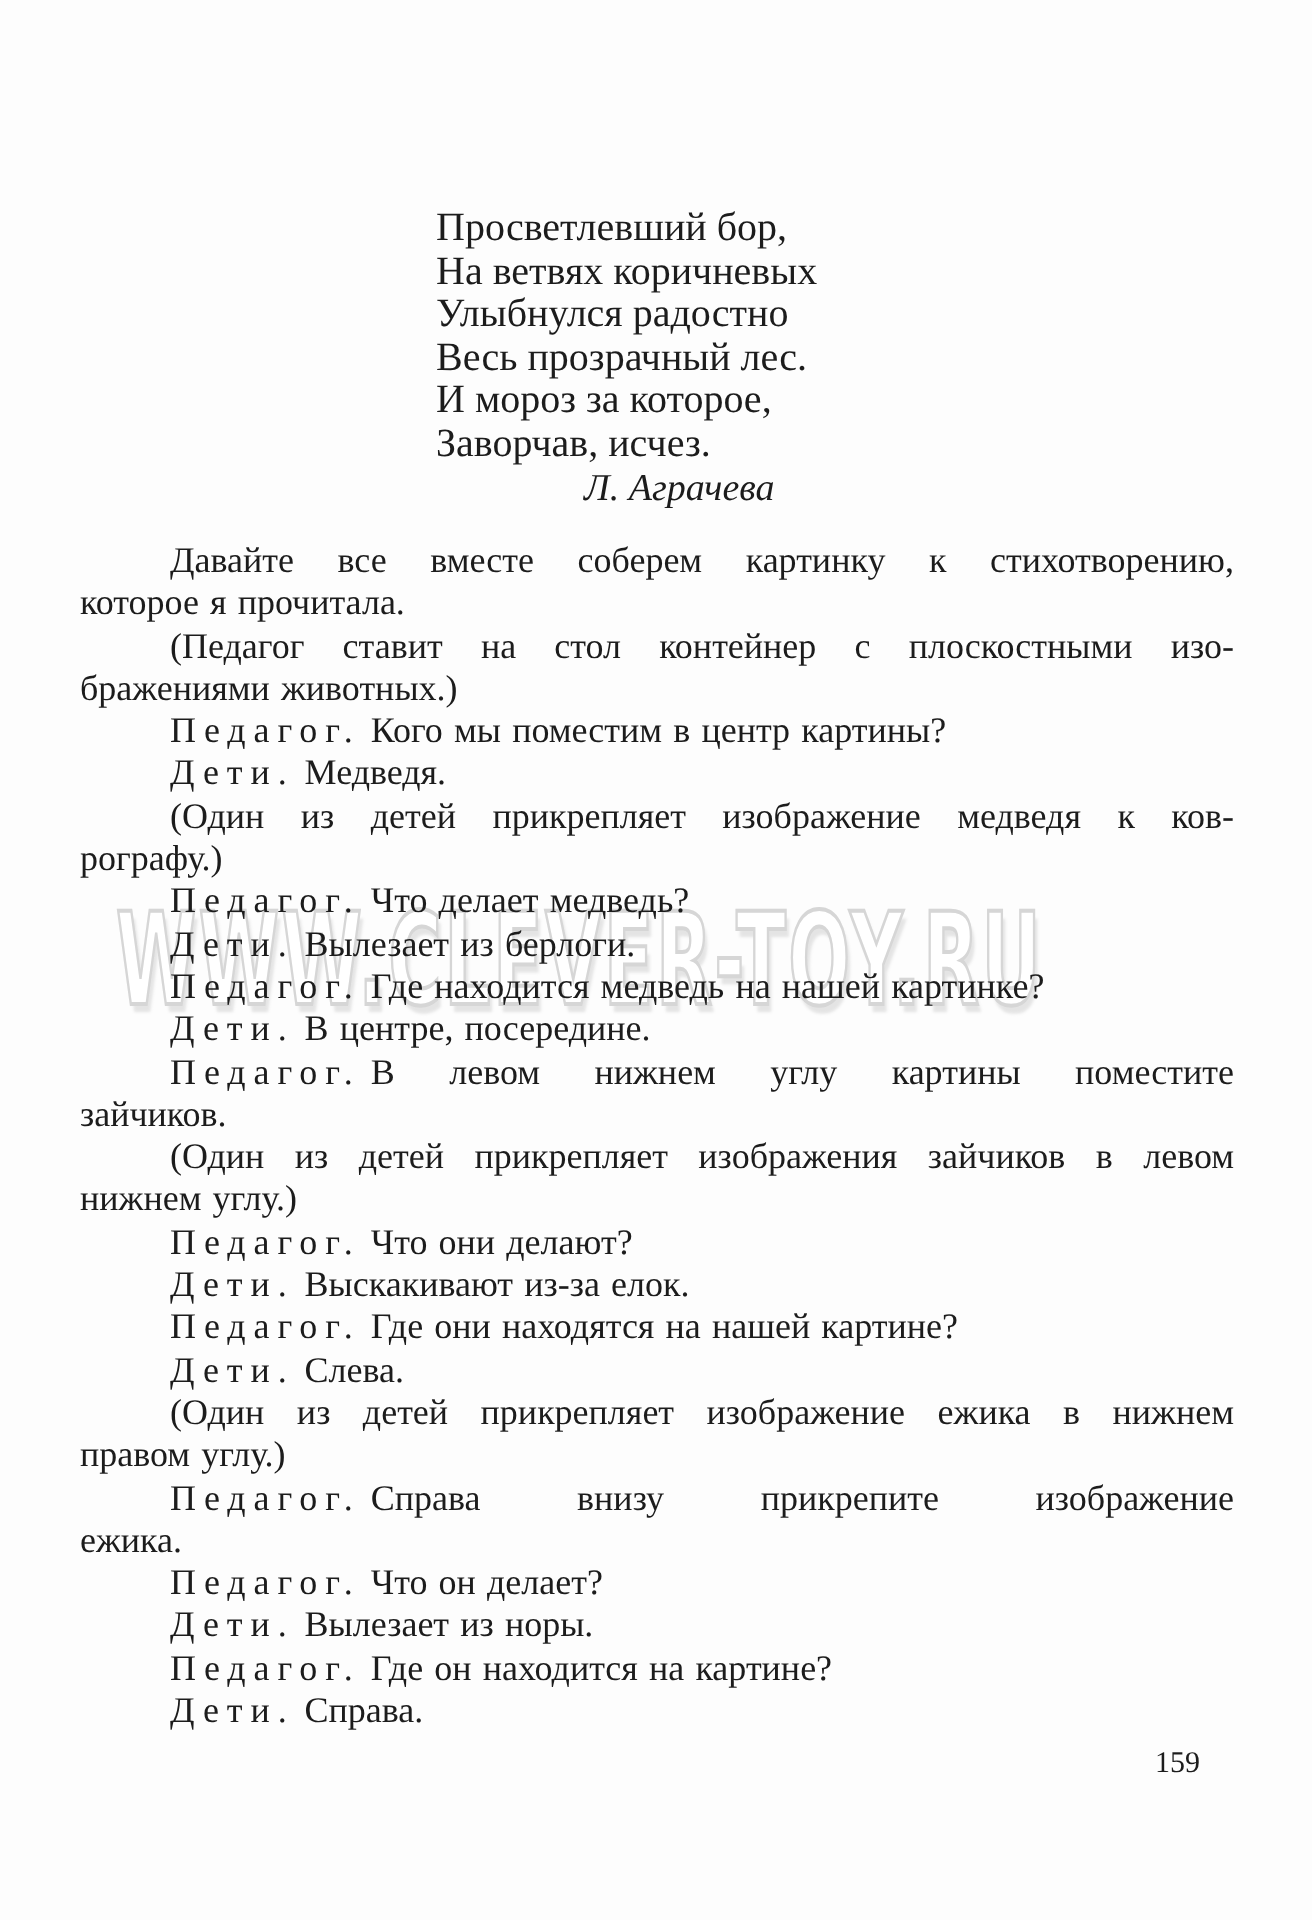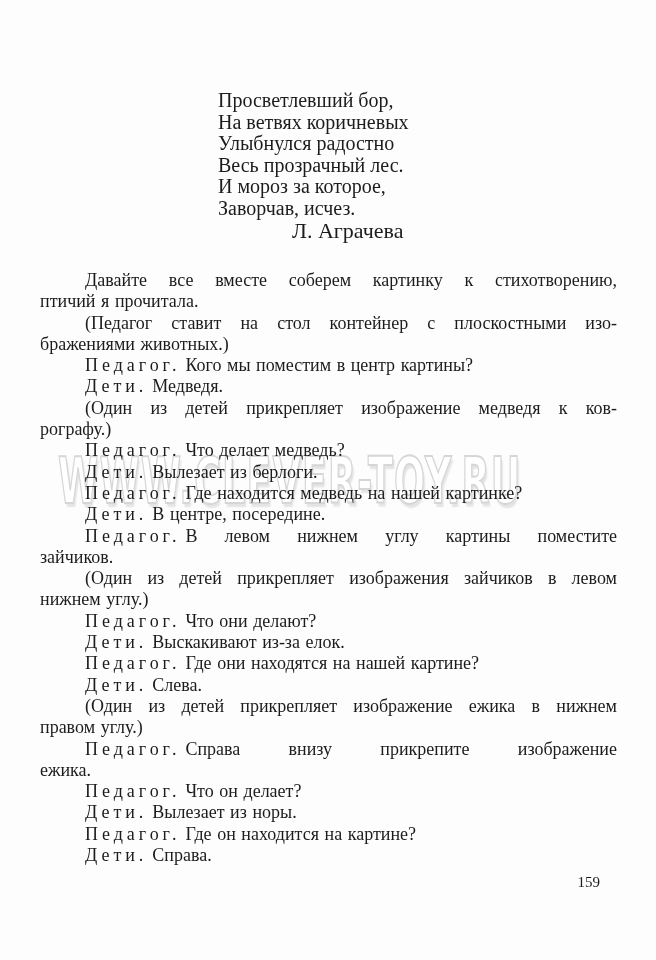--- a/index.html
+++ b/index.html
@@ -11,27 +11,28 @@
     position: relative;
     overflow: hidden;
   }
   .page {
     position: absolute; inset: 0;
     background: #fdfdfd;
   }
   
   .poem {
     position: absolute;
-    left: 218px; top: 90px;
+    left: 218px; top: 104px;
     font-size: 20px;
     line-height: 21.5px;
     z-index: 2;
   }
   .poem-attribution {
-    font-size: 22px;
+    font-style: italic;
+    font-size: 19px;
     padding-left: 74px;
     margin-top: 1px;
   }
   
   .text-body {
     position: absolute;
     left: 40px; top: 270px;
     width: 577px;
     font-size: 18px;
     line-height: 21.3px;
@@ -81,21 +82,21 @@
     <div class="poem-line">Улыбнулся радостно</div>
     <div class="poem-line">Весь прозрачный лес.</div>
     <div class="poem-line">И мороз за которое,</div>
     <div class="poem-line">Заворчав, исчез.</div>
     <div class="poem-attribution">Л. Аграчева</div>
   </div>
 
   <div class="text-body" id="text-body">
       <div class="block plain">
         <div class="line j ind"><span>Давайте все вместе соберем картинку к стихотворению,</span></div>
-        <div class="line"><span>птичий я прочитала.</span></div>
+        <div class="line"><span>которое я прочитала.</span></div>
       </div>
       <div class="block stage">
         <div class="line j ind"><span>(</span><span class="it">Педагог ставит на стол контейнер с плоскостными изо-</span></div>
         <div class="line"><span class="it">бражениями животных.</span><span>)</span></div>
       </div>
       <div class="block dialogue">
         <div class="line ind"><span class="sp">Педагог.</span><span>Кого мы поместим в центр картины?</span></div>
       </div>
       <div class="block dialogue">
         <div class="line ind"><span class="sp">Дети.</span><span>Медведя.</span></div>

